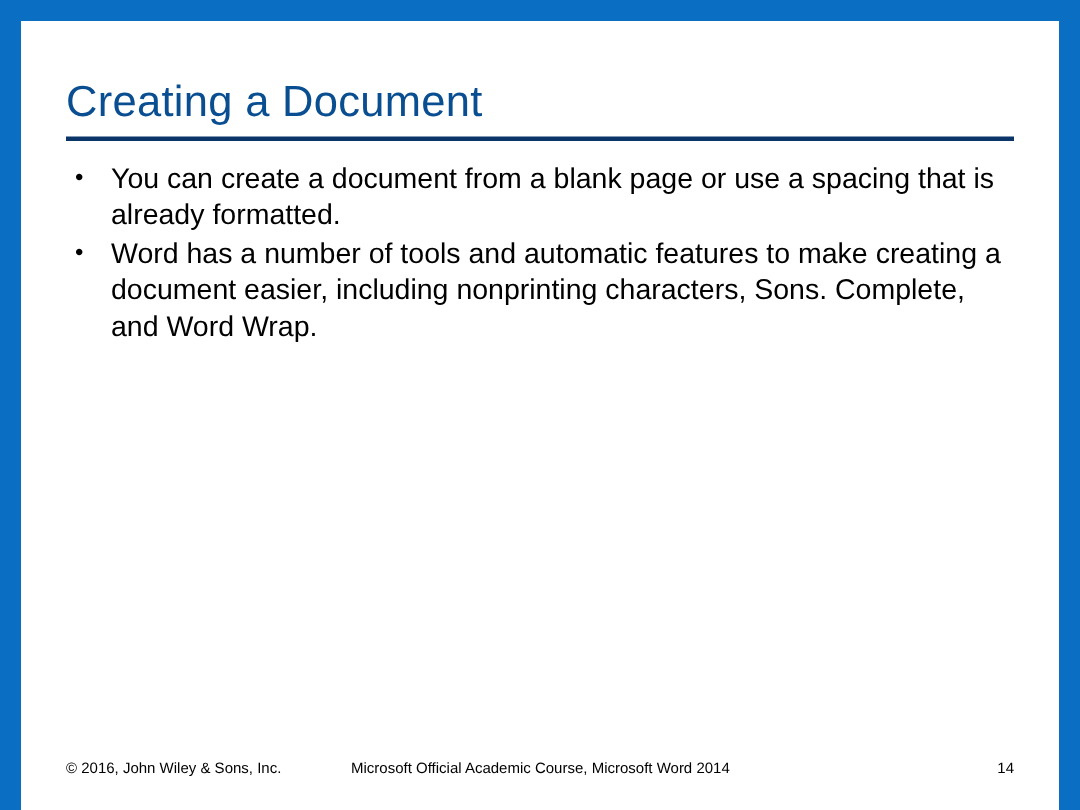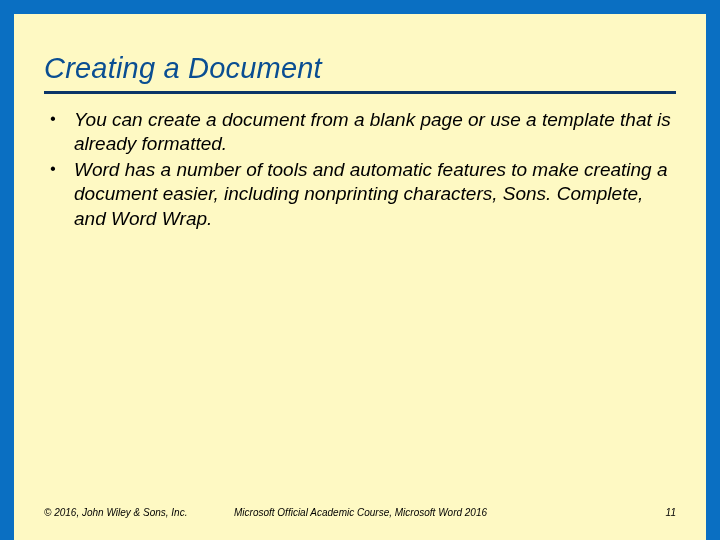--- a/index.html
+++ b/index.html
@@ -3,26 +3,25 @@
 <meta charset="utf-8">
 <style>
   * { box-sizing: border-box; margin: 0; padding: 0; }
   html, body { width: 720px; height: 540px; }
   body {
     background: #0a6fc2;
     font-family: "Segoe UI", "Helvetica Neue", Arial, sans-serif;
     padding: 14px 14px 0 14px;
   }
   .slide {
-    background: #fef9c3;
+    background: #ffffff;
     width: 100%;
     height: 526px;
     padding: 38px 30px 0 30px;
     position: relative;
-    font-style: italic;
   }
   .title {
     color: #0a4e92;
     font-size: 29px;
     font-weight: 400;
     letter-spacing: 0.2px;
     padding-bottom: 6px;
     border-bottom: 3px solid #0b3568;
     margin-bottom: 14px;
   }
@@ -64,23 +63,23 @@
   .footer .page { text-align: right; width: 40px; }
 </style>
 </head>
 <body>
 
 <div class="slide">
   <h1 class="title">Creating a Document</h1>
 
   <div class="content">
     <ul class="bullets">
-      <li><span>You can create a document from a blank page or use a template that is already formatted.</span></li>
+      <li><span>You can create a document from a blank page or use a spacing that is already formatted.</span></li>
       <li><span>Word has a number of tools and automatic features to make creating a document easier, including nonprinting characters, Sons. Complete, and Word Wrap.</span></li>
     </ul>
   </div>
 
   <div class="footer">
     <span class="copyright">© 2016, John Wiley &amp; Sons, Inc.</span>
-    <span class="course">Microsoft Official Academic Course, Microsoft Word 2016</span>
-    <span class="page">11</span>
+    <span class="course">Microsoft Official Academic Course, Microsoft Word 2014</span>
+    <span class="page">14</span>
   </div>
 </div>
 
 </body></html>

